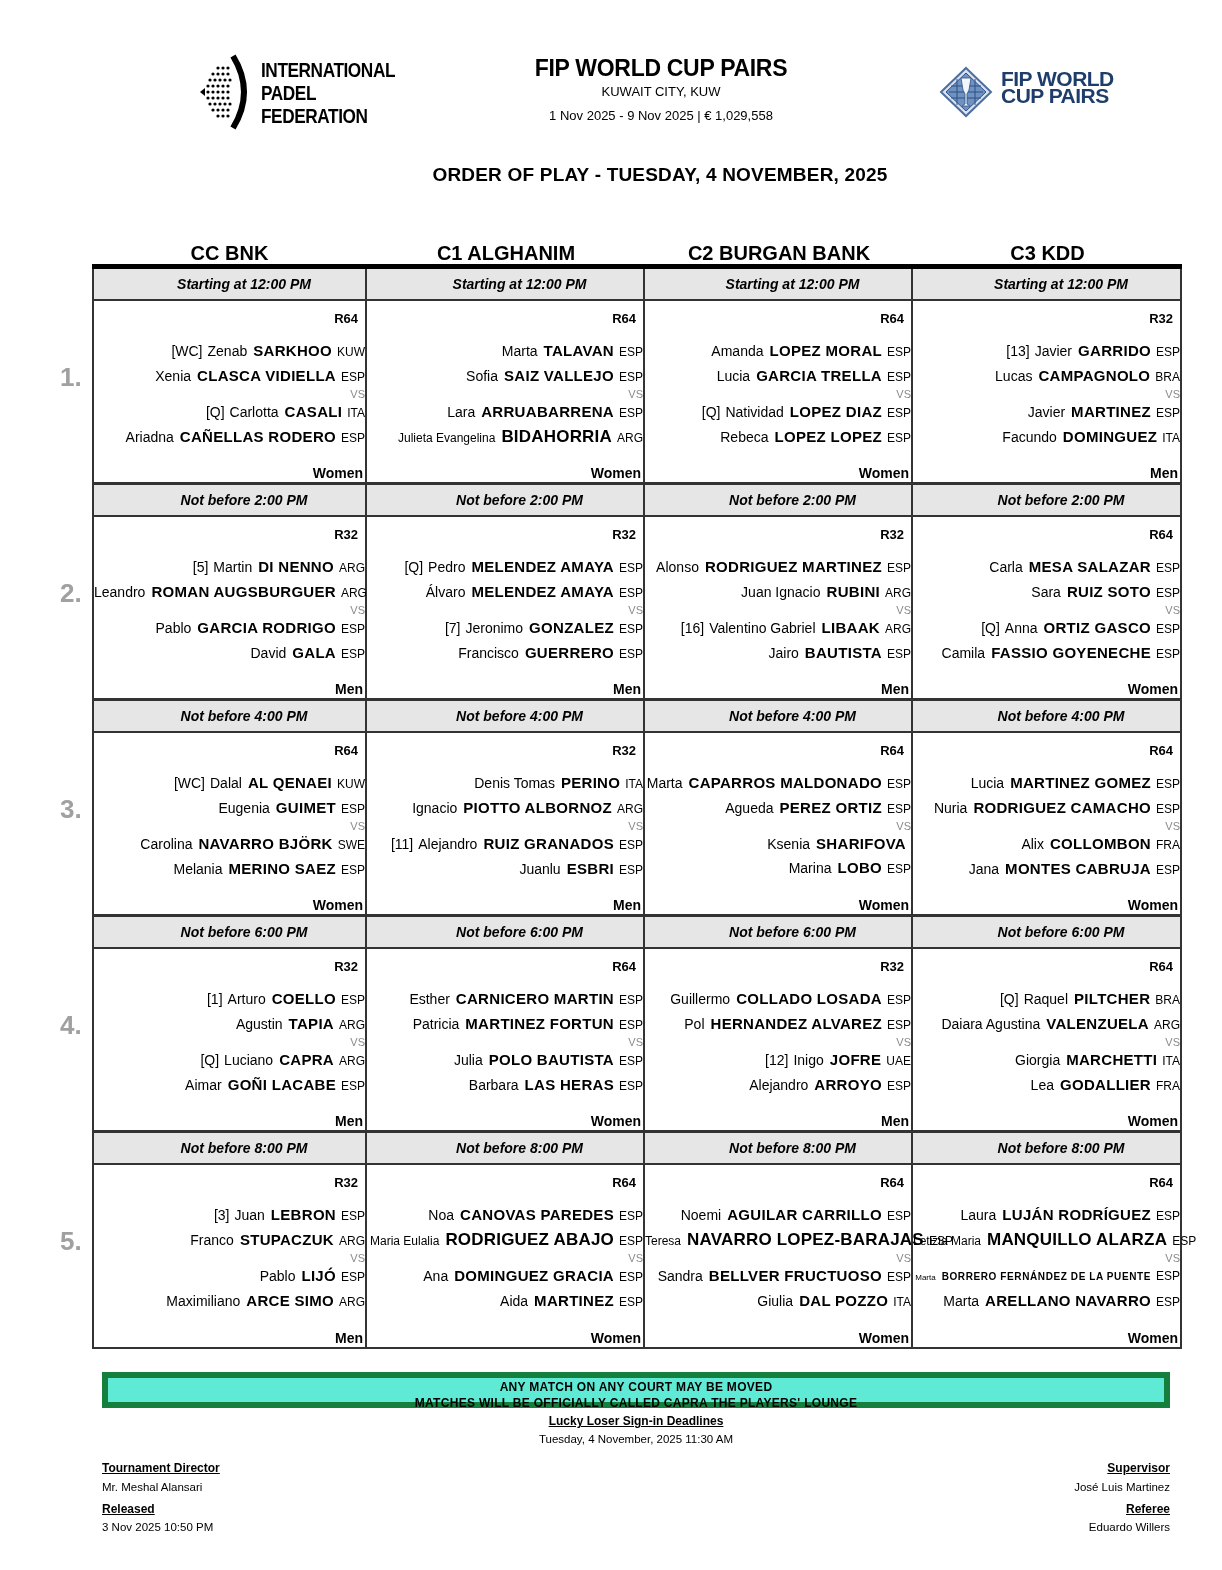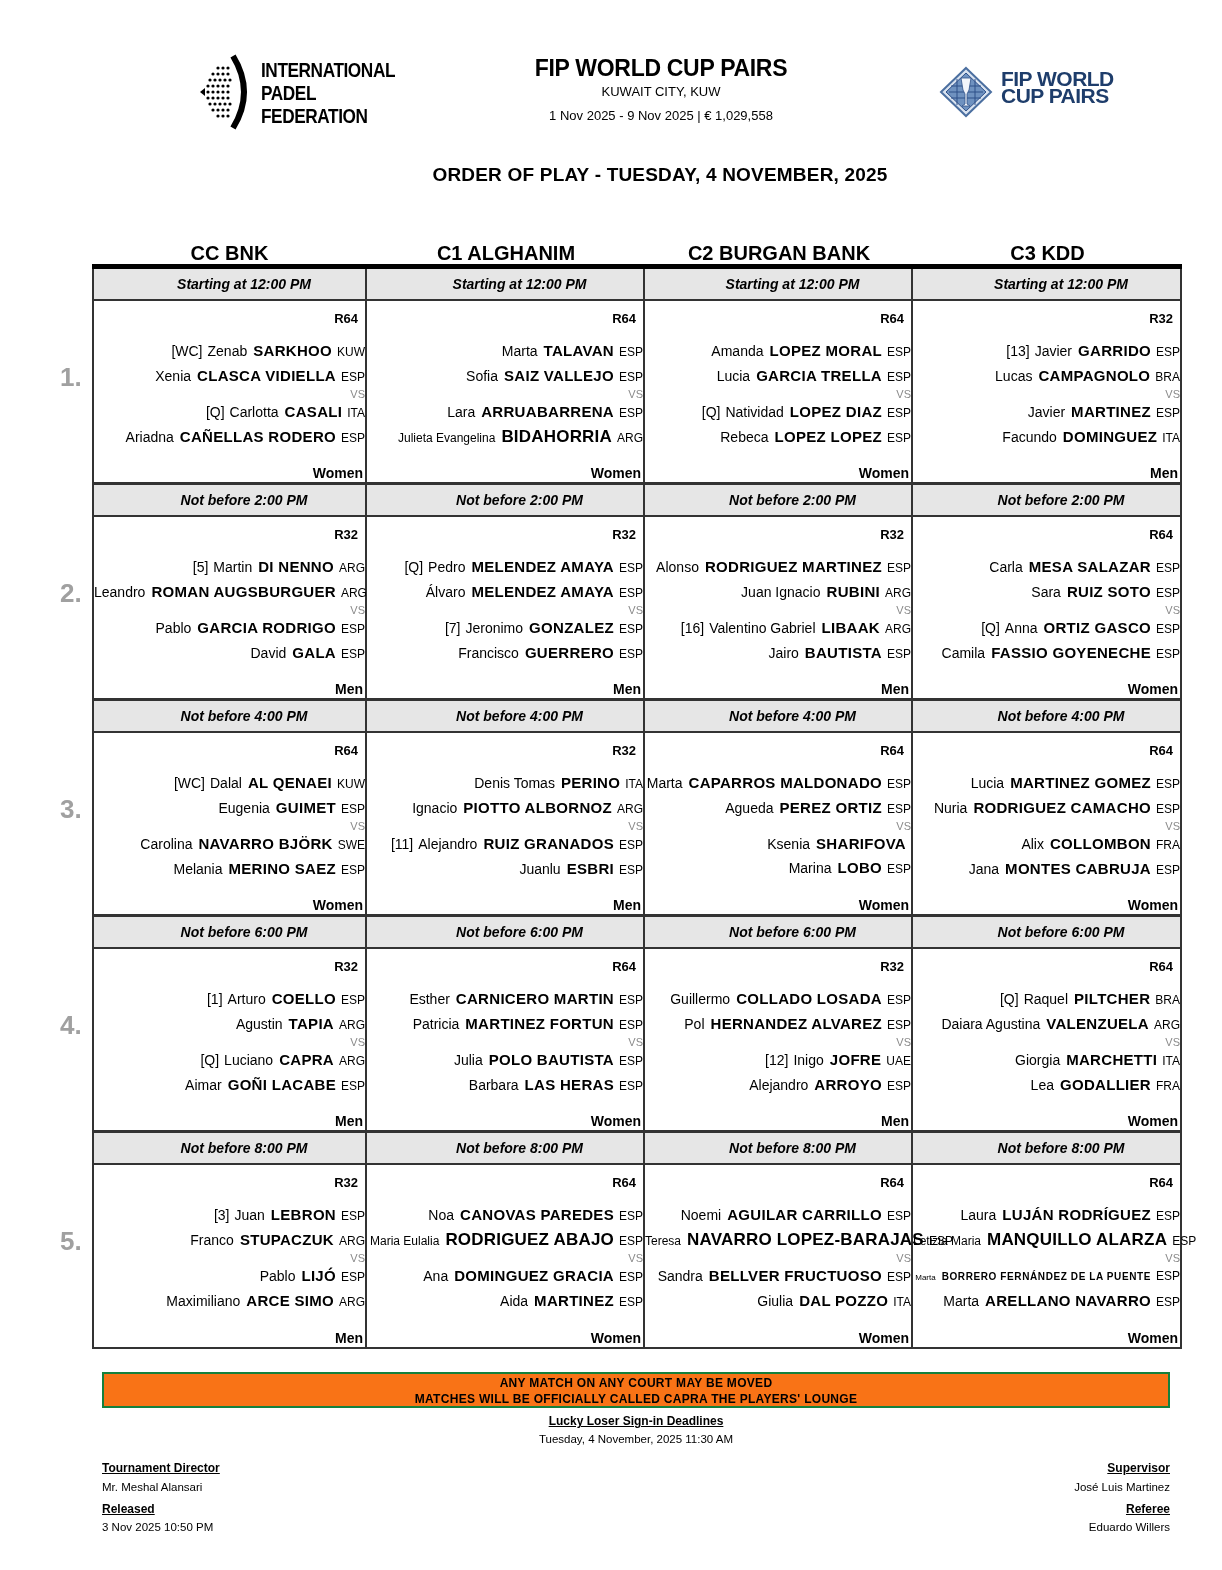--- a/index.html
+++ b/index.html
@@ -39,21 +39,21 @@
   .pl .last { font-weight: bold; font-size: 15px; letter-spacing: 0.3px; margin-right: 5px; }
   .pl .nat { font-size: 12px; }
   .pl .last.tiny { font-size: 10px; font-weight: 900; letter-spacing: 0.6px; }
   .pl .first.tiny { font-size: 8px; }
   .vs { font-size: 11px; color: #8a8a8a; line-height: 11px; }
   .pl.compact .first, .pl.compact .nat { font-size: 12px; }
   .pl.compact .last { font-size: 17px; letter-spacing: 0.2px; }
 
   .row-num { position: absolute; left: 60px; font-size: 26px; font-weight: bold; color: #a0a0a0; }
 
-  .notice { position: absolute; left: 102px; top: 1372px; width: 1068px; height: 36px; background: #f97316; border: 2px solid #15803d; box-sizing: border-box; text-align: center; font-weight: bold; font-size: 12px; line-height: 16px; padding-top: 1px; letter-spacing: 0.3px; }
+  .notice { position: absolute; left: 102px; top: 1372px; width: 1068px; height: 36px; background: #5eead4; border: 6px solid #15803d; box-sizing: border-box; text-align: center; font-weight: bold; font-size: 12px; line-height: 16px; padding-top: 1px; letter-spacing: 0.3px; }
   .ll-title { position: absolute; left: 0; top: 1414px; width: 1272px; text-align: center; font-weight: bold; font-size: 12px; text-decoration: underline; }
   .ll-date { position: absolute; left: 0; top: 1433px; width: 1272px; text-align: center; font-size: 11.5px; }
 
   .officials { position: absolute; font-size: 11.5px; }
   .off-label { font-weight: bold; text-decoration: underline; font-size: 12px; }
   .off-left { left: 102px; text-align: left; }
   .off-right { right: 52px; text-align: right; }
 </style>
 </head>
 <body>

